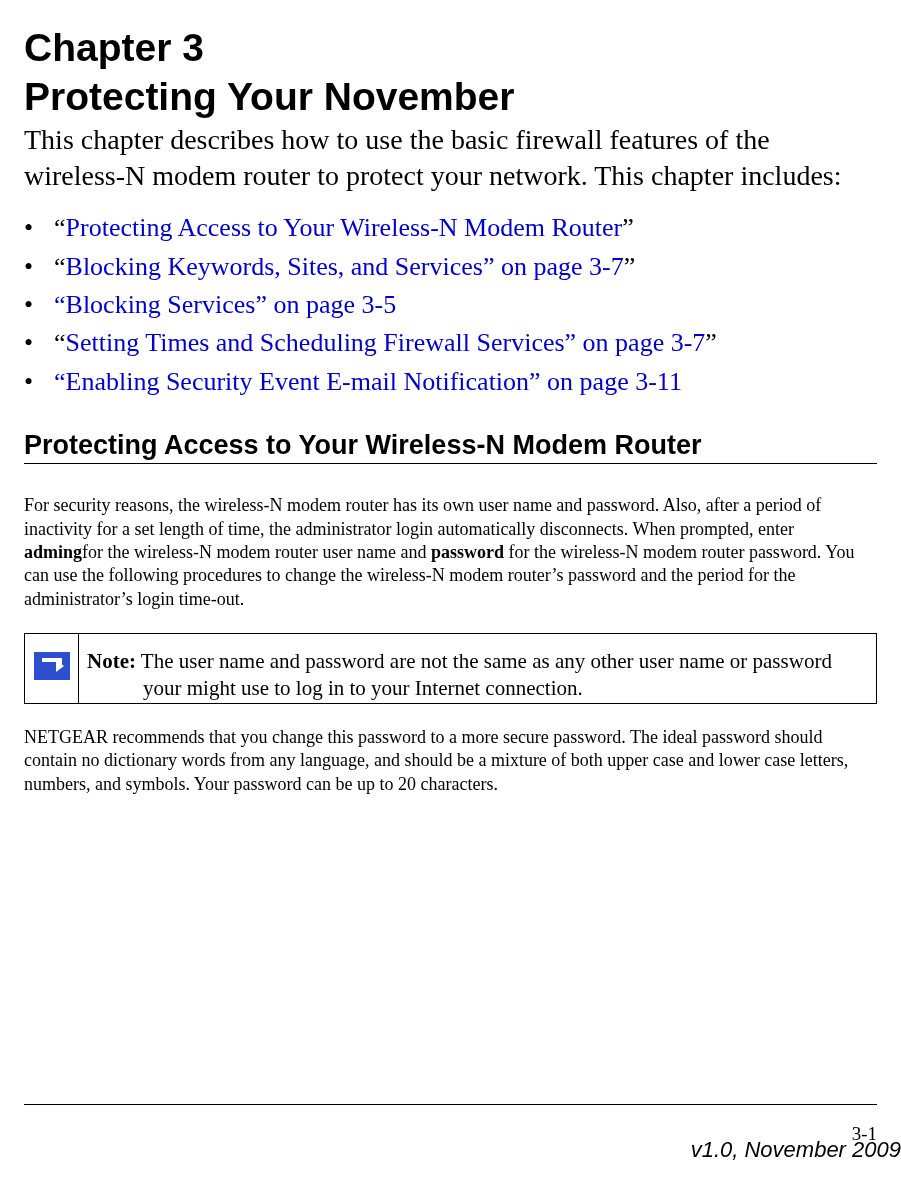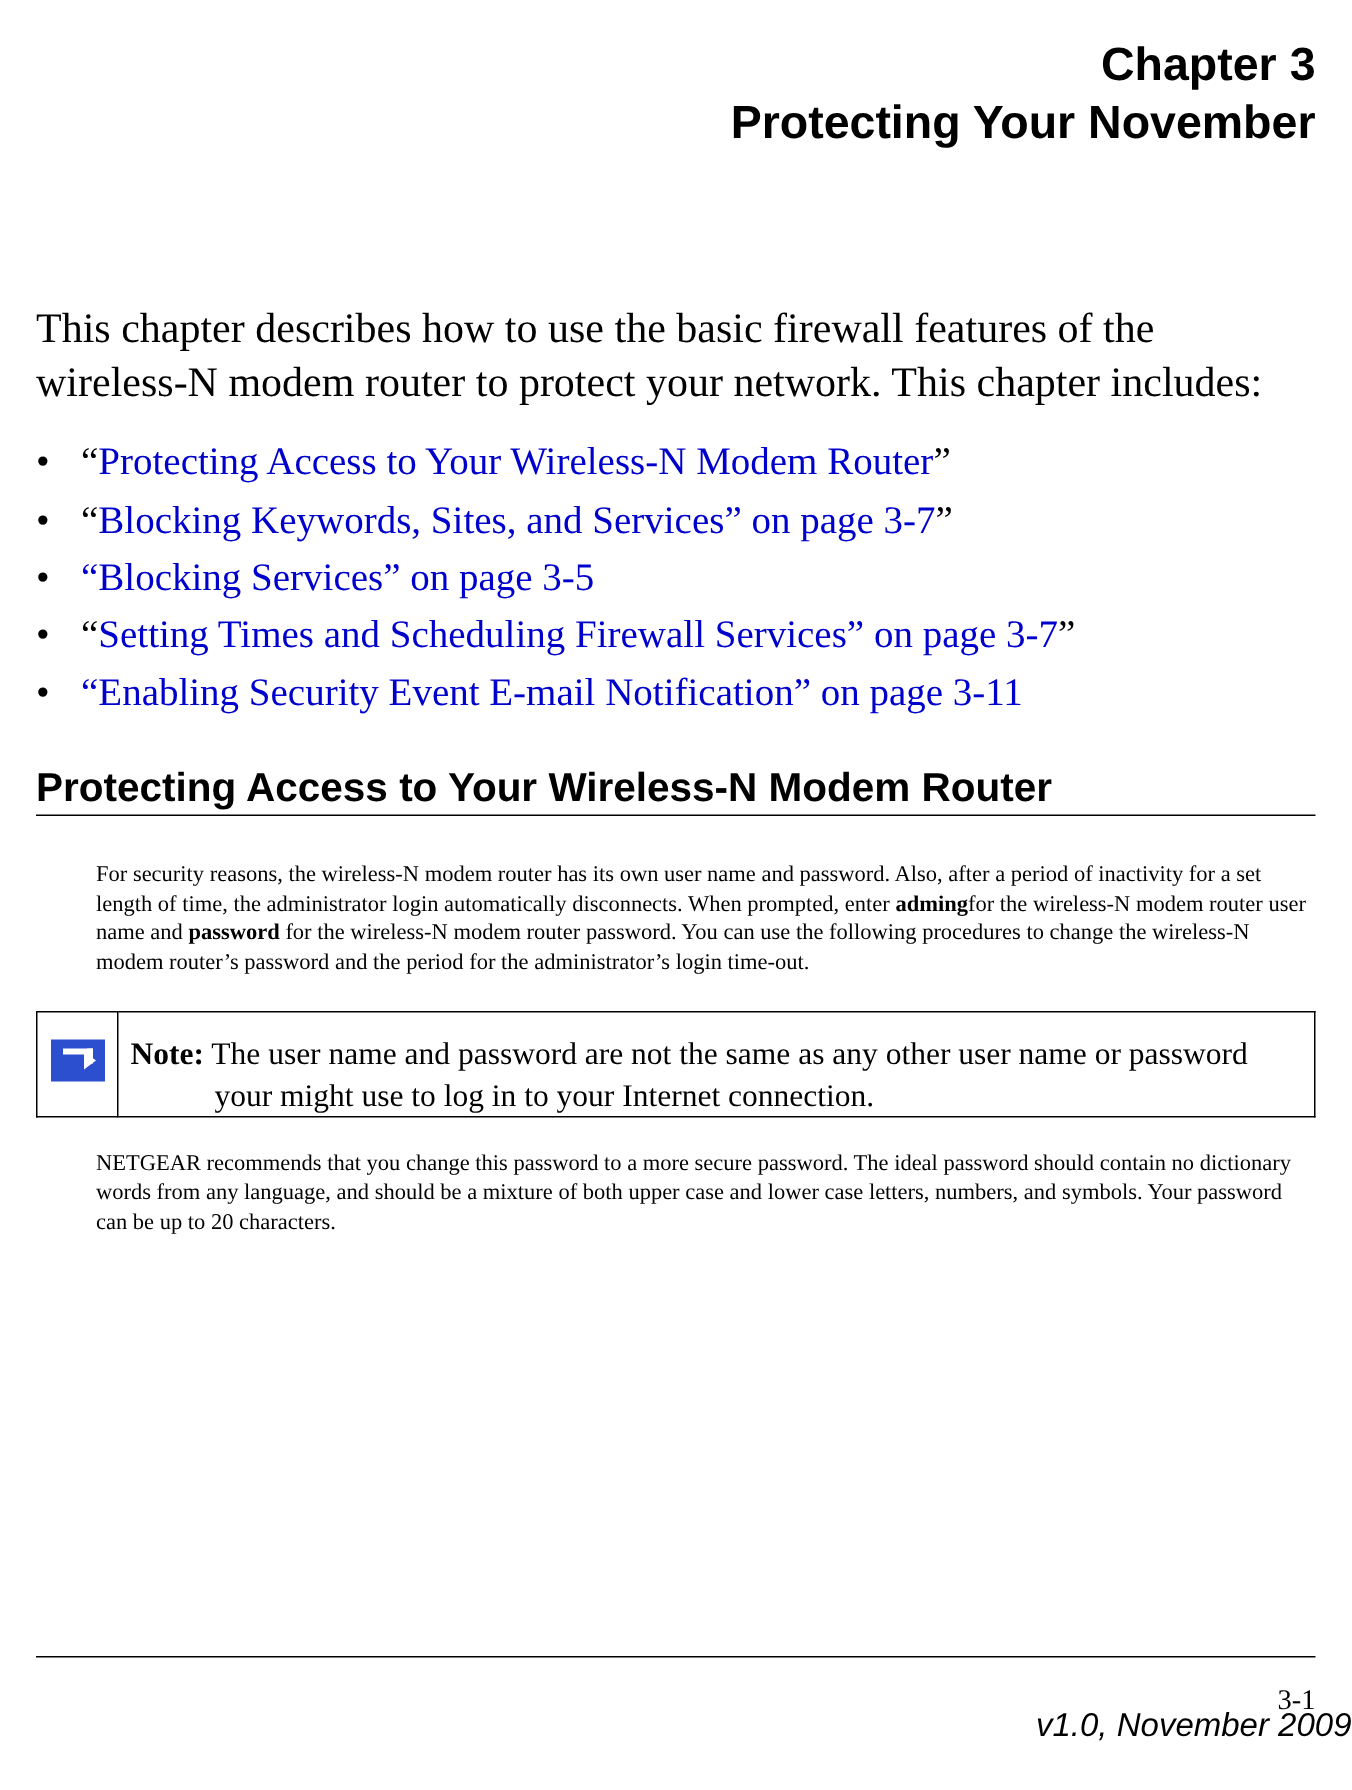--- a/index.html
+++ b/index.html
@@ -6,27 +6,25 @@
     body {
       width: 901px;
       height: 1193px;
       background: #fff;
       font-family: "Times New Roman", Times, serif;
       color: #000;
       position: relative;
       padding: 20px 24px 0 24px;
     }
     .chapter-heading {
-      text-align: right;
       font-family: Arial, Helvetica, sans-serif;
       font-weight: bold;
-      font-size: 31px;
+      font-size: 39px;
       line-height: 1.25;
       margin-top: 4px;
-      margin-bottom: 100px;
     }
     .intro {
       font-size: 28px;
       line-height: 1.3;
       margin-bottom: 16px;
     }
     .toc { list-style: none; margin-bottom: 30px; }
     .toc li { font-size: 26px; line-height: 1.4; margin-bottom: 2px; }
     .toc .bullet { display: inline-block; width: 30px; text-align: left; color: #000; }
     .link { color: #0000cc; }
@@ -36,24 +34,23 @@
       font-size: 27px;
       margin-top: 20px;
       margin-bottom: 2px;
     }
     .rule {
       border: none;
       border-top: 1.5px solid #000;
       margin-bottom: 30px;
     }
     .body-para {
-      font-size: 15px;
+      font-size: 18px;
       line-height: 1.3;
       margin-bottom: 22px;
-      margin-left: 40px;
     }
     .note-table {
       border-collapse: collapse;
       width: 100%;
       margin-bottom: 22px;
     }
     .note-table td {
       border: 1.5px solid #000;
       vertical-align: middle;
     }

